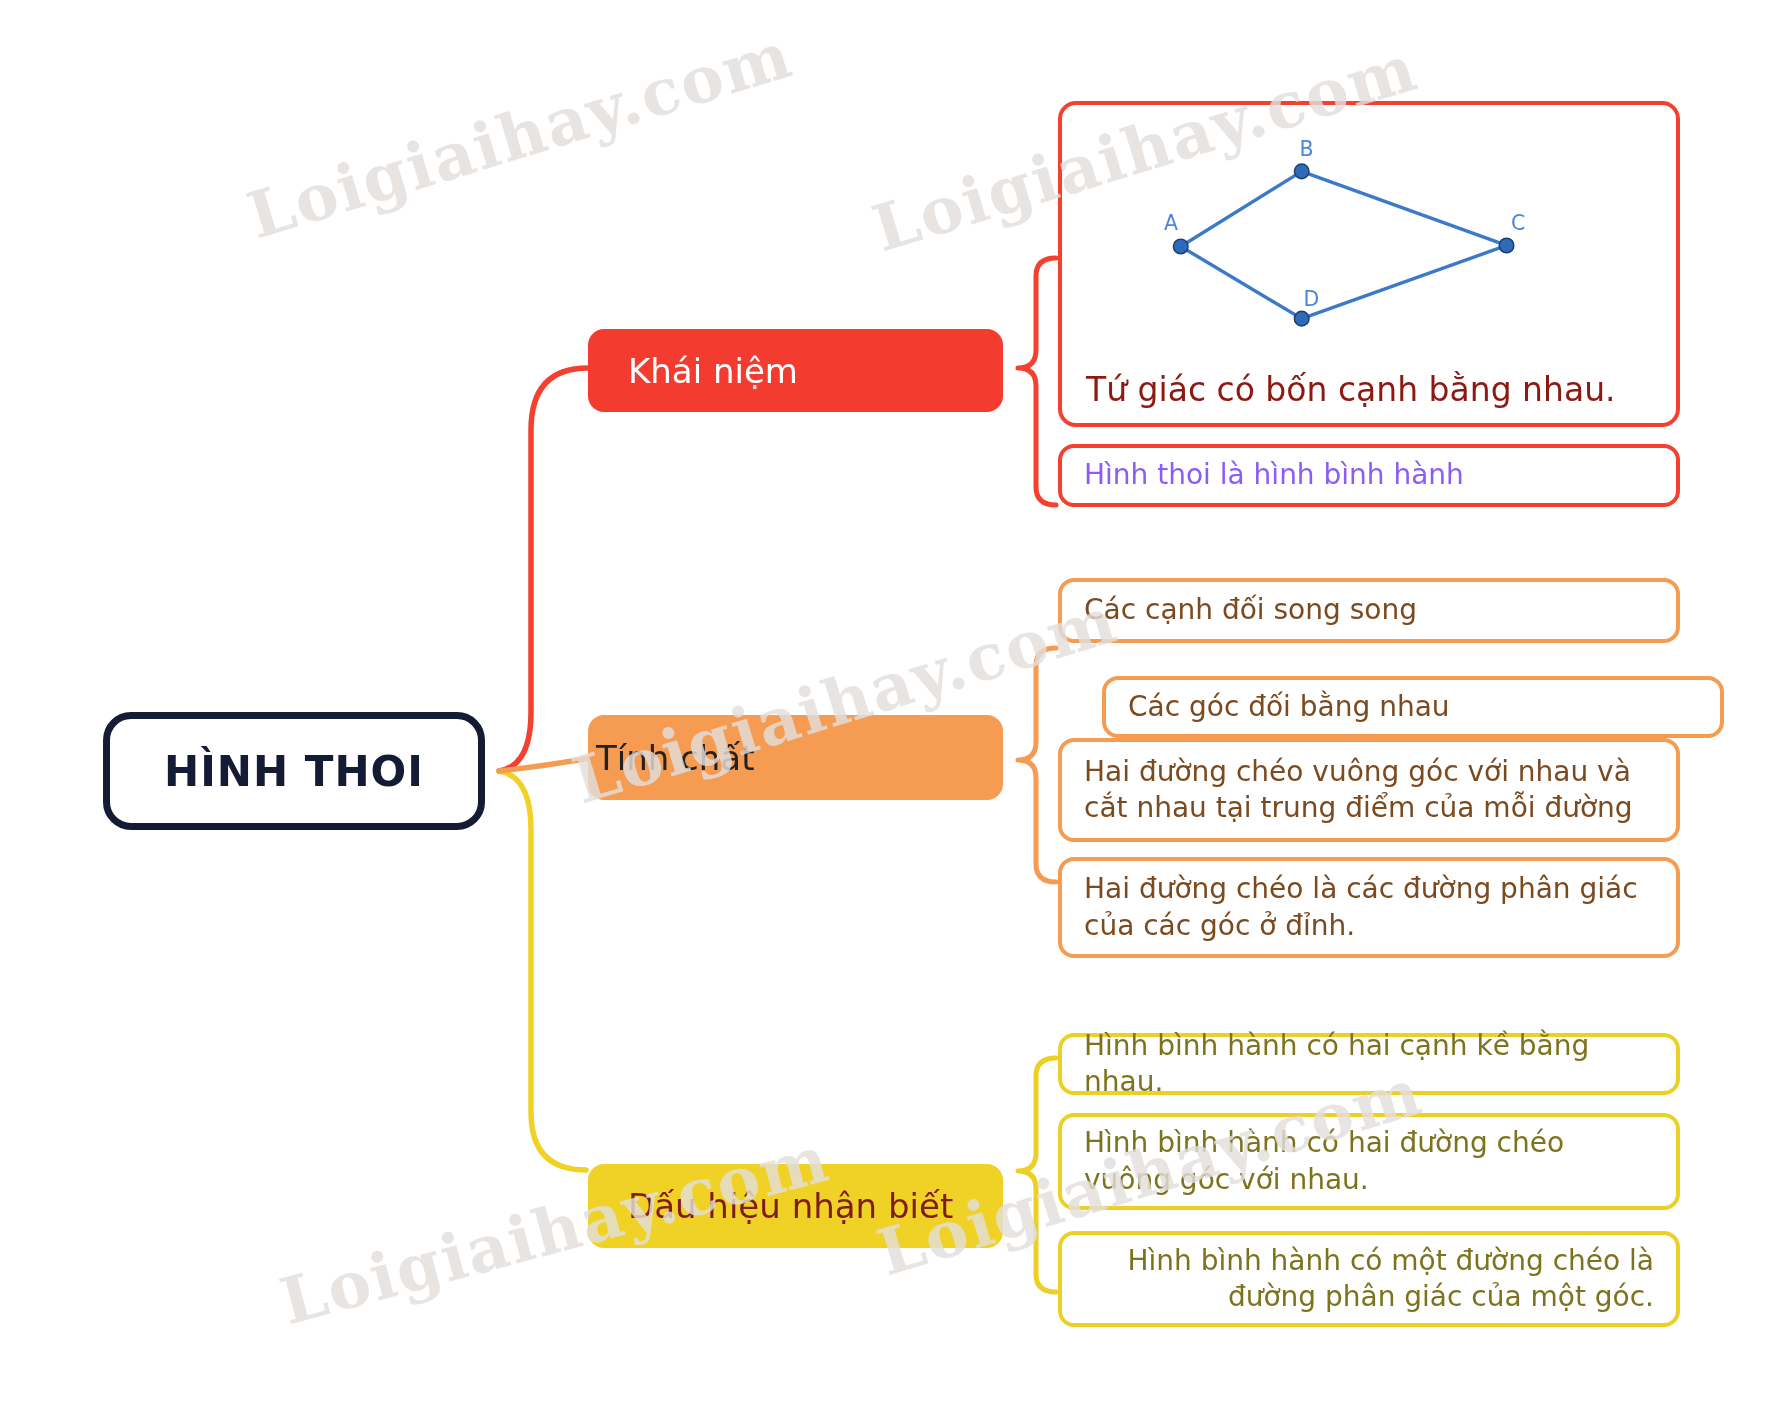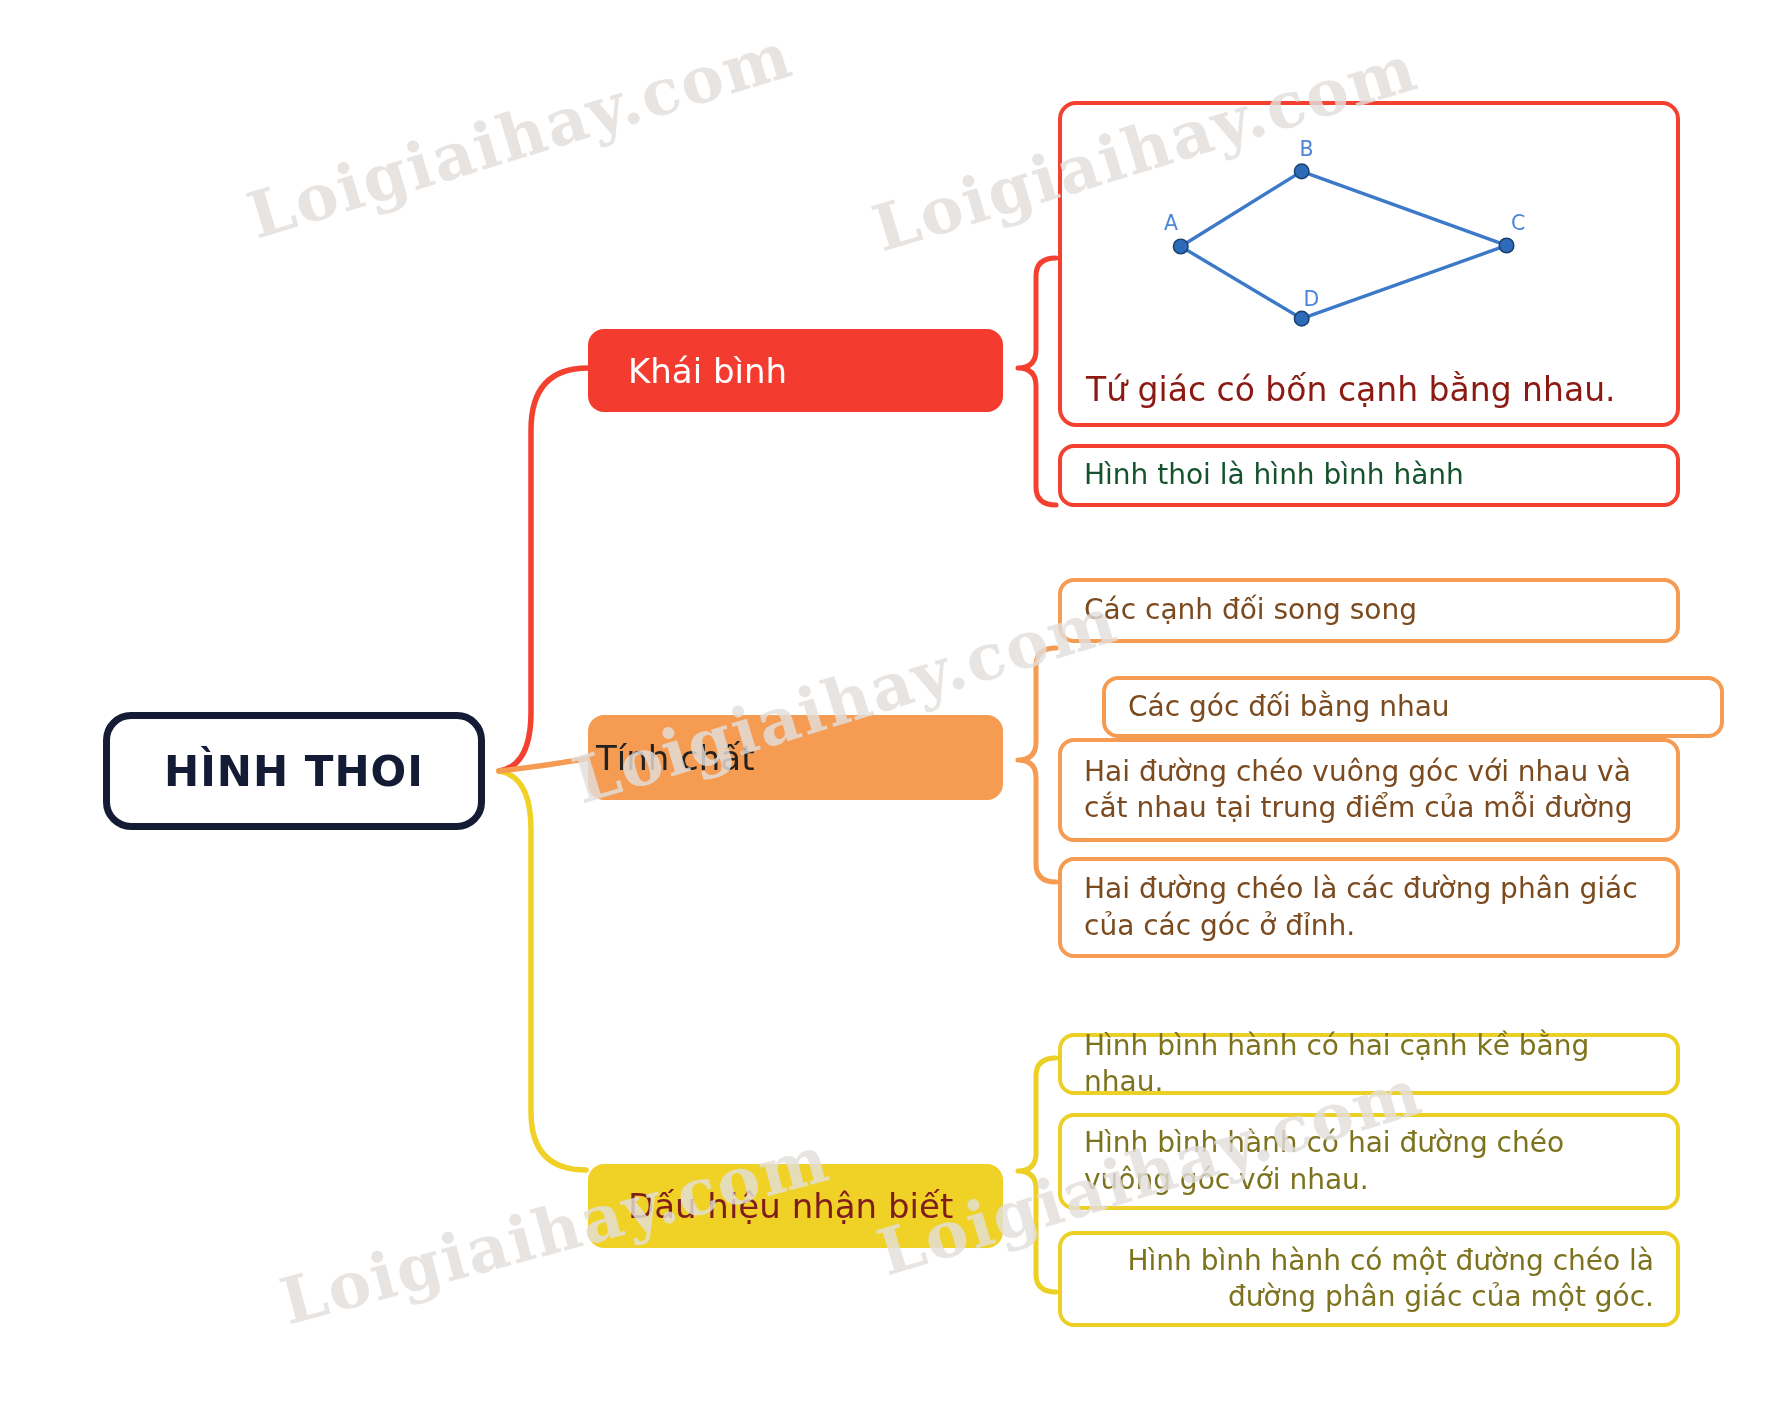--- a/index.html
+++ b/index.html
@@ -23,21 +23,21 @@
   .branch.red{top:329px;height:83px;background:#f43b2f;color:#ffffff;}
   .branch.orange{top:715px;height:85px;background:#f59b52;color:#222222;padding-left:8px;}
   .branch.yellow{top:1164px;height:84px;background:#f0d226;color:#7f1d1d;}
   
   .leaf{
     position:absolute;left:1058px;width:622px;background:#ffffff;
     border-radius:16px;box-sizing:border-box;
     display:flex;align-items:center;padding:6px 22px;
     font-size:28px;line-height:1.3;
   }
-  .leaf.red{border:4px solid #f4402f;color:#14532d;}
+  .leaf.red{border:4px solid #f4402f;color:#8b5cf6;}
   .leaf.orange{border:4px solid #f59b52;color:#7b4a1e;}
   .leaf.yellow{border:4px solid #edd026;color:#7d731d;}
   .figbox{position:absolute;left:1058px;top:101px;width:622px;height:326px;
     border:4px solid #f4402f;border-radius:18px;background:#ffffff;box-sizing:border-box;}
   .figcaption{position:absolute;left:24px;bottom:14px;font-size:33px;color:#8c1a12;}
   .figsvg{position:absolute;left:0;top:0;width:100%;height:100%;}
   
   #links{position:absolute;left:0;top:0;pointer-events:none;}
   
   .wm{
@@ -58,21 +58,21 @@
     <path d="M 1056,258 Q 1036,258 1036,276 L 1036,350 Q 1036,368 1018,368 Q 1036,368 1036,386 L 1036,487 Q 1036,505 1056,505" fill="none" stroke="#f4402f" stroke-width="5" stroke-linecap="round" stroke-linejoin="round"></path>
     <path d="M 1056,648 Q 1036,648 1036,666 L 1036,742 Q 1036,760 1018,760 Q 1036,760 1036,778 L 1036,864 Q 1036,882 1056,882" fill="none" stroke="#f59b52" stroke-width="5" stroke-linecap="round" stroke-linejoin="round"></path>
     <path d="M 1056,1058 Q 1036,1058 1036,1076 L 1036,1153 Q 1036,1171 1018,1171 Q 1036,1171 1036,1189 L 1036,1274 Q 1036,1292 1056,1292" fill="none" stroke="#edd026" stroke-width="5" stroke-linecap="round" stroke-linejoin="round"></path>
   </svg>
 
   <div class="central">
     <span>HÌNH THOI</span>
   </div>
 
   <div class="branch red">
-    <span>Khái bình</span>
+    <span>Khái niệm</span>
   </div>
   <div class="branch orange">
     <span>Tính chất</span>
   </div>
   <div class="branch yellow">
     <span>Dấu hiệu nhận biết</span>
   </div>
 
   <div class="figbox">
     <svg class="figsvg" viewBox="0 0 622 326">

